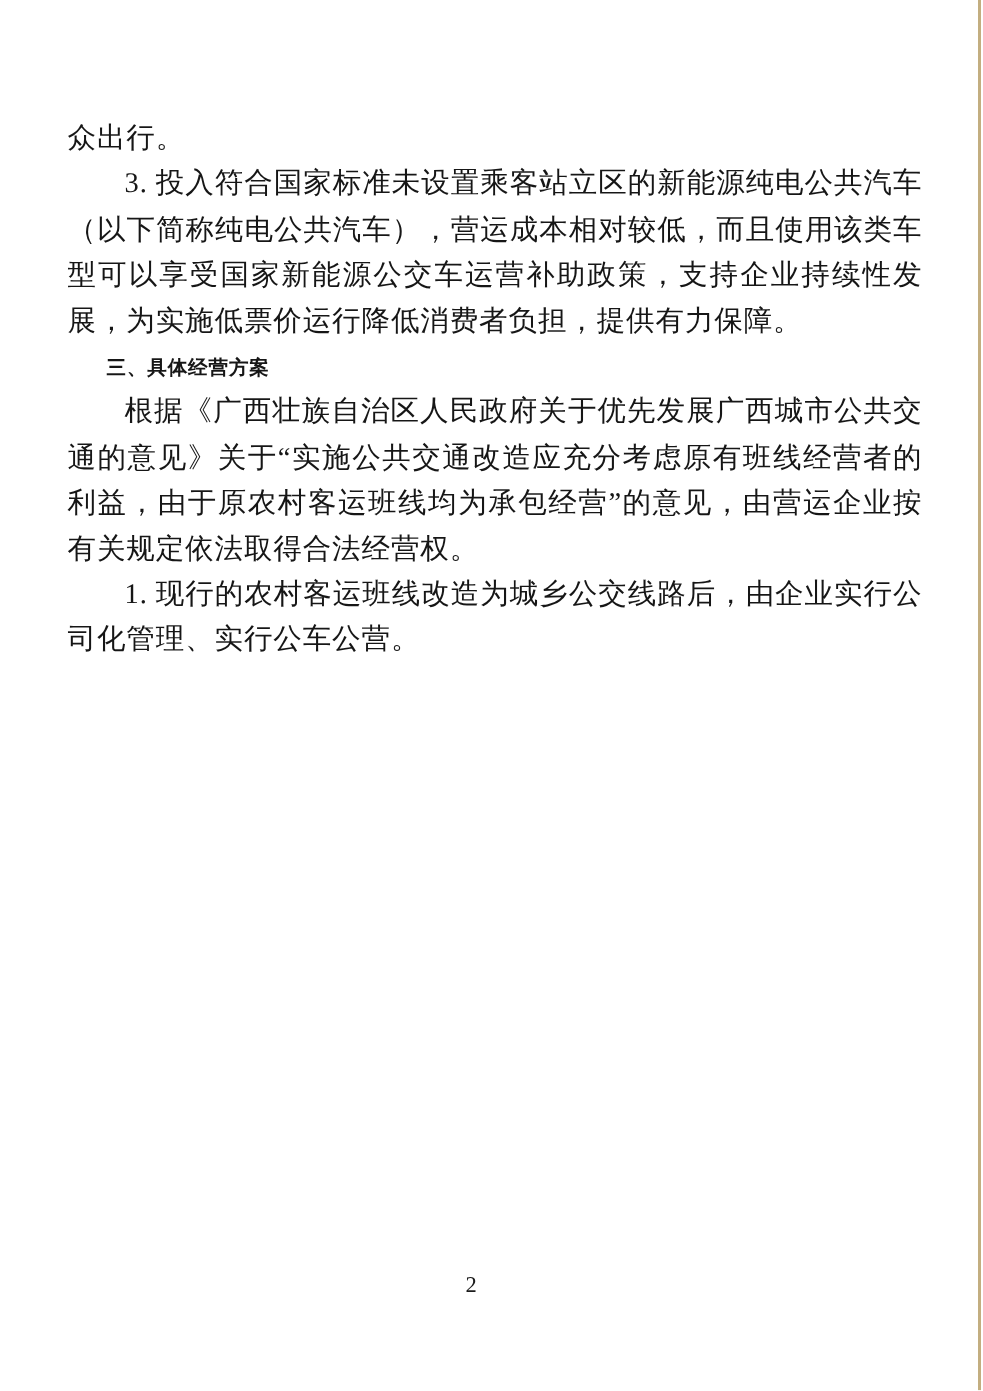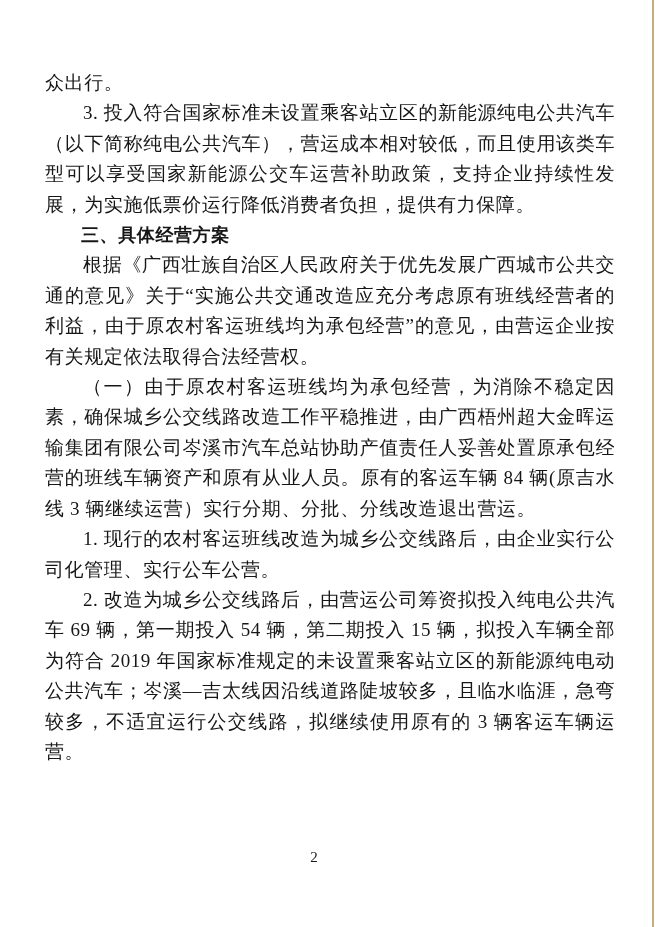--- a/index.html
+++ b/index.html
@@ -9,34 +9,34 @@
     width: 655px;
     height: 927px;
     background: #ffffff;
     overflow: hidden;
     font-family: "Liberation Serif", "DejaVu Serif", serif;
     color: #161616;
   }
   .content {
     position: absolute;
     left: 45px;
-    top: 68px;
+    top: 78px;
     width: 570px;
   }
   .para {
     font-size: 19px;
     line-height: 30.4px;
     letter-spacing: 0.6px;
     text-align: justify;
     text-indent: 2em;
     word-break: break-all;
   }
   .para.no-indent { text-indent: 0; }
   .heading {
-    font-size: 18px;
+    font-size: 13px;
     line-height: 30.4px;
     letter-spacing: 0.6px;
     font-weight: bold;
     font-family: "Liberation Sans", "DejaVu Sans", sans-serif;
     text-indent: 2em;
   }
   .page-number {
     position: absolute;
     top: 849px;
     left: 0;
@@ -55,19 +55,17 @@
 </style>
 </head>
 <body>
 
 <div class="page">
   <div class="content">
     <p class="para no-indent">众出行。</p>
     <p class="para">3. 投入符合国家标准未设置乘客站立区的新能源纯电公共汽车（以下简称纯电公共汽车），营运成本相对较低，而且使用该类车型可以享受国家新能源公交车运营补助政策，支持企业持续性发展，为实施低票价运行降低消费者负担，提供有力保障。</p>
     <p class="heading">三、具体经营方案</p>
     <p class="para">根据《广西壮族自治区人民政府关于优先发展广西城市公共交通的意见》关于“实施公共交通改造应充分考虑原有班线经营者的利益，由于原农村客运班线均为承包经营”的意见，由营运企业按有关规定依法取得合法经营权。</p>
-    <p class="para">（一）由于原农村客运班线均为承包经营，为消除不稳定因素，确保城乡公交线路改造工作平稳推进，由广西梧州超大金晖运输集团有限公司岑溪市汽车总站协助产值责任人妥善处置原承包经营的班线车辆资产和原有从业人员。原有的客运车辆 84 辆(原吉水线 3 辆继续运营）实行分期、分批、分线改造退出营运。</p>
     <p class="para">1. 现行的农村客运班线改造为城乡公交线路后，由企业实行公司化管理、实行公车公营。</p>
-    <p class="para">2. 改造为城乡公交线路后，由营运公司筹资拟投入纯电公共汽车 69 辆，第一期投入 54 辆，第二期投入 15 辆，拟投入车辆全部为符合 2019 年国家标准规定的未设置乘客站立区的新能源纯电动公共汽车；岑溪—吉太线因沿线道路陡坡较多，且临水临涯，急弯较多，不适宜运行公交线路，拟继续使用原有的 3 辆客运车辆运营。</p>
   </div>
   <div class="page-number">2</div>
   <div class="edge-line" style="background: rgb(195, 174, 128);"></div>
 </div>
 
 </body></html>

